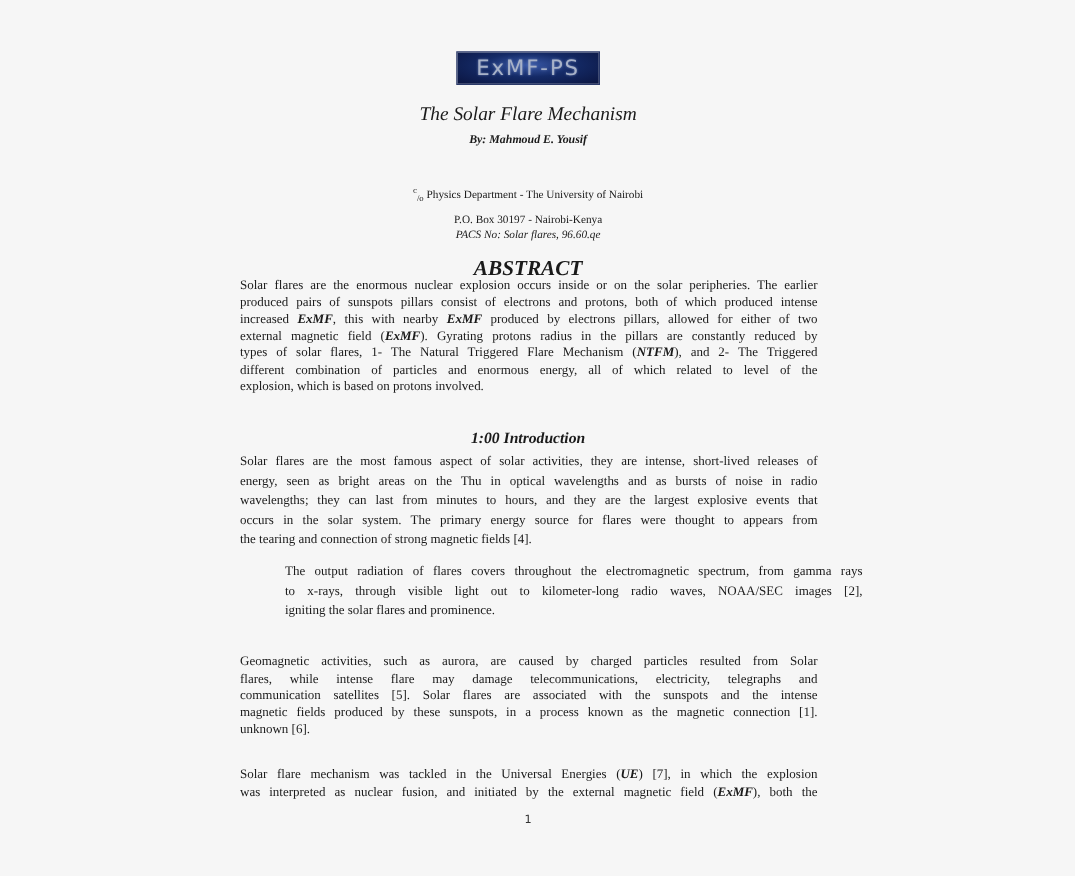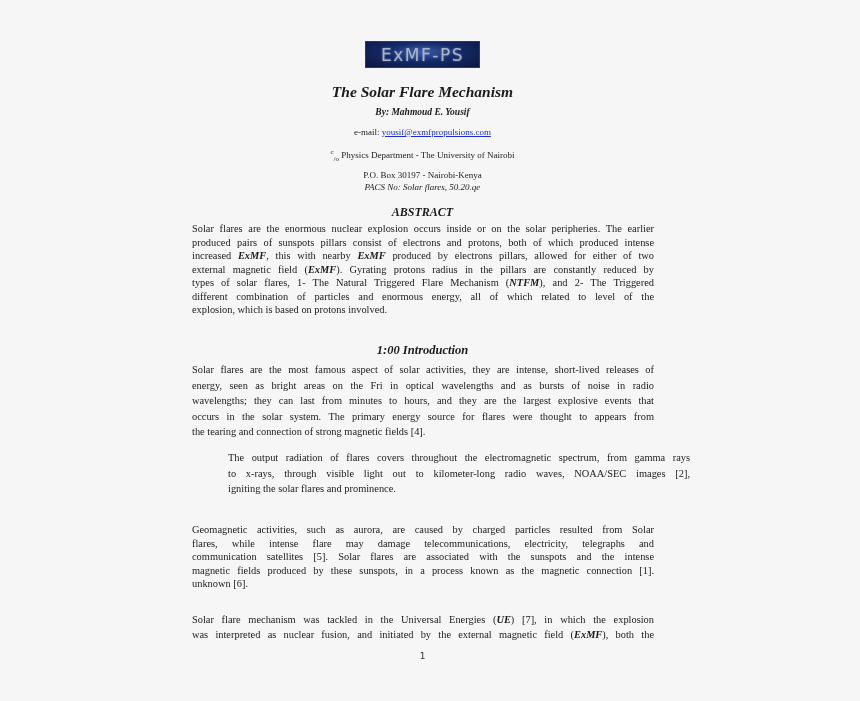--- a/index.html
+++ b/index.html
@@ -16,30 +16,30 @@
     background: radial-gradient(ellipse at 50% 40%, #3a5aa8 0%, #142a66 45%, #0b1540 100%);
     border: 1px solid #2b3a6a;
     box-sizing: border-box;
     display: flex; align-items: center; justify-content: center;
   }
   .logo span {
     font-family: "DejaVu Sans", sans-serif; font-size: 17px; letter-spacing: 1.5px;
     color: #a8b2c8; text-shadow: 0 0 2px #6c7fb0;
   }
   .center { position: absolute; left: 190px; width: 465px; text-align: center; }
-  .title { top: 83px; font-size: 15.5px; font-weight: bold; font-style: italic; }
+  .title { top: 83px; font-size: 15.5px; font-weight: normal; font-style: italic; }
   .byline { top: 107px; font-size: 9.5px; font-weight: bold; font-style: italic; }
   .email { top: 127px; font-size: 9px; }
   .email a { color: #1a2ad0; text-decoration: underline; }
   .dept { top: 148px; font-size: 9px; }
   .dept sup { font-size: 7px; vertical-align: 4px; }
   .dept sub { font-size: 7px; }
   .box { top: 170px; font-size: 9px; }
   .pacs { top: 182px; font-size: 9px; font-style: italic; }
-  .abstract-h { top: 205px; font-size: 12px; font-weight: bold; font-style: italic; }
+  .abstract-h { top: 205px; font-size: 17px; font-weight: bold; font-style: italic; }
   .intro-h { top: 343px; font-size: 12.5px; font-weight: bold; font-style: italic; }
   .para {
     position: absolute; left: 192px; width: 462px;
     font-size: 10.4px; text-align: justify; text-align-last: left;
   }
   .para .line { display: block; white-space: nowrap; text-align: justify; text-align-last: justify; height: 13.5px; }
   .para .line.last { text-align-last: left; }
   .abs { top: 223px; }
   .abs .line { height: 13.5px; }
   .p1 { top: 364px; }
@@ -60,46 +60,43 @@
 <body>
 
 <div class="page">
 
   <div class="logo">
     <span>ExMF-PS</span>
   </div>
 
   <div class="center title">The Solar Flare Mechanism</div>
   <div class="center byline">By: Mahmoud E. Yousif</div>
-  <div class="center email">
-    <span>e-mail: </span><a>yousif@exmfpropulsions.com</a>
-  </div>
   <div class="center dept">
     <sup>c</sup><sub>/o</sub><span> Physics Department - The University of Nairobi</span>
   </div>
   <div class="center box">P.O. Box 30197 - Nairobi-Kenya</div>
-  <div class="center pacs">PACS No: Solar flares, 50.20.qe</div>
+  <div class="center pacs">PACS No: Solar flares, 96.60.qe</div>
 
   <div class="center abstract-h">ABSTRACT</div>
 
   <div class="para abs">
     <span class="line"><span>Solar flares are the enormous nuclear explosion occurs inside or on the solar peripheries. The earlier</span></span>
     <span class="line"><span>produced pairs of sunspots pillars consist of electrons and protons, both of which produced intense</span></span>
     <span class="line"><span>increased </span><b class="bi">ExMF</b><span>, this with nearby </span><b class="bi">ExMF</b><span> produced by electrons pillars, allowed for either of two</span></span>
     <span class="line"><span>external magnetic field (</span><b class="bi">ExMF</b><span>). Gyrating protons radius in the pillars are constantly reduced by</span></span>
     <span class="line"><span>types of solar flares, 1- The Natural Triggered Flare Mechanism (</span><b class="bi">NTFM</b><span>), and 2- The Triggered</span></span>
     <span class="line"><span>different combination of particles and enormous energy, all of which related to level of the</span></span>
     <span class="line last"><span>explosion, which is based on protons involved.</span></span>
   </div>
 
   <div class="center intro-h">1:00 Introduction</div>
 
   <div class="para p1">
     <span class="line">Solar flares are the most famous aspect of solar activities, they are intense, short-lived releases of</span>
-    <span class="line">energy, seen as bright areas on the Fri in optical wavelengths and as bursts of noise in radio</span>
+    <span class="line">energy, seen as bright areas on the Thu in optical wavelengths and as bursts of noise in radio</span>
     <span class="line">wavelengths; they can last from minutes to hours, and they are the largest explosive events that</span>
     <span class="line">occurs in the solar system. The primary energy source for flares were thought to appears from</span>
     <span class="line last">the tearing and connection  of strong magnetic fields [4].</span>
   </div>
 
   <div class="para p2">
     <span class="line">The output radiation of flares covers throughout the electromagnetic spectrum, from gamma rays</span>
     <span class="line">to x-rays, through visible light out to kilometer-long radio waves, NOAA/SEC images [2],</span>
     <span class="line last">igniting the solar flares and prominence.</span>
   </div>

